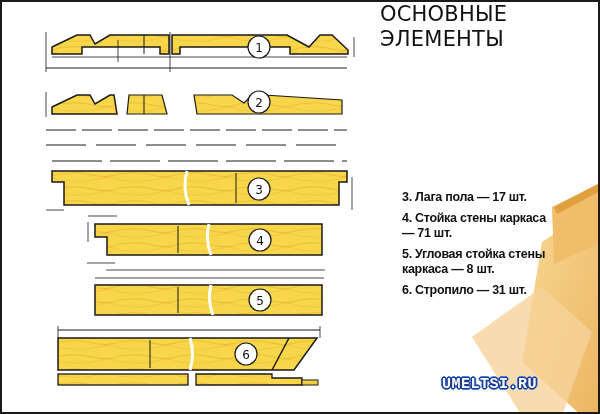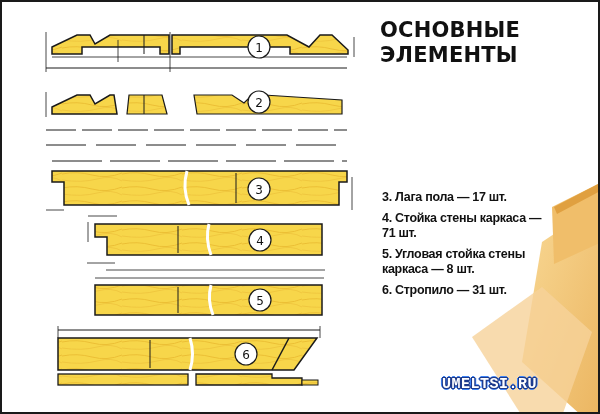--- a/index.html
+++ b/index.html
@@ -5,31 +5,31 @@
   html, body { margin: 0; padding: 0; background: #fff; }
   .frame {
     position: relative; width: 600px; height: 414px; box-sizing: border-box;
     border: 2px solid #1a1a1a; border-bottom: none; background: #fff; overflow: hidden;
   }
   .frame::after {
     content: ""; position: absolute; left: 0; right: 0; bottom: 0; height: 2px; background: #1a1a1a;
   }
   svg.drawings { position: absolute; left: 0; top: 0; }
   .title {
-    position: absolute; left: 378px; top: 16px;
-    font-family: "DejaVu Sans", sans-serif; font-weight: bold; font-size: 21px;
+    position: absolute; left: 378px; top: 0;
+    font-family: "DejaVu Sans", sans-serif; font-weight: normal; font-size: 21px;
     line-height: 25px; color: #111; letter-spacing: 0.2px;
   }
   .title span { display: block; }
   .legend {
     position: absolute; left: 380px; top: 188px; width: 175px;
     font-family: "Liberation Sans", sans-serif; font-weight: bold; font-size: 12.5px;
     line-height: 15px; color: #111; letter-spacing: -0.3px;
   }
-  .legend .item { margin-bottom: 6px; }
+  .legend .item { margin-bottom: 6px; margin-left: 20px; }
   .watermark {
     position: absolute; left: 440px; top: 374px;
     font-family: Liberation Mono, monospace; font-weight: bold; font-size: 15px;
     color: #fff; letter-spacing: 0.5px;
     text-shadow: 1px 0 #1e3a8a, -1px 0 #1e3a8a, 0 1px #1e3a8a, 0 -1px #1e3a8a,
                  1px 1px #1e3a8a, -1px -1px #1e3a8a, 1px -1px #1e3a8a, -1px 1px #1e3a8a,
                  2px 0 #3b82f6, -2px 0 #3b82f6, 0 2px #3b82f6, 0 -2px #3b82f6;
   }
   .part-label {
     font-family: "DejaVu Sans", sans-serif; font-size: 12px; fill: #111;

